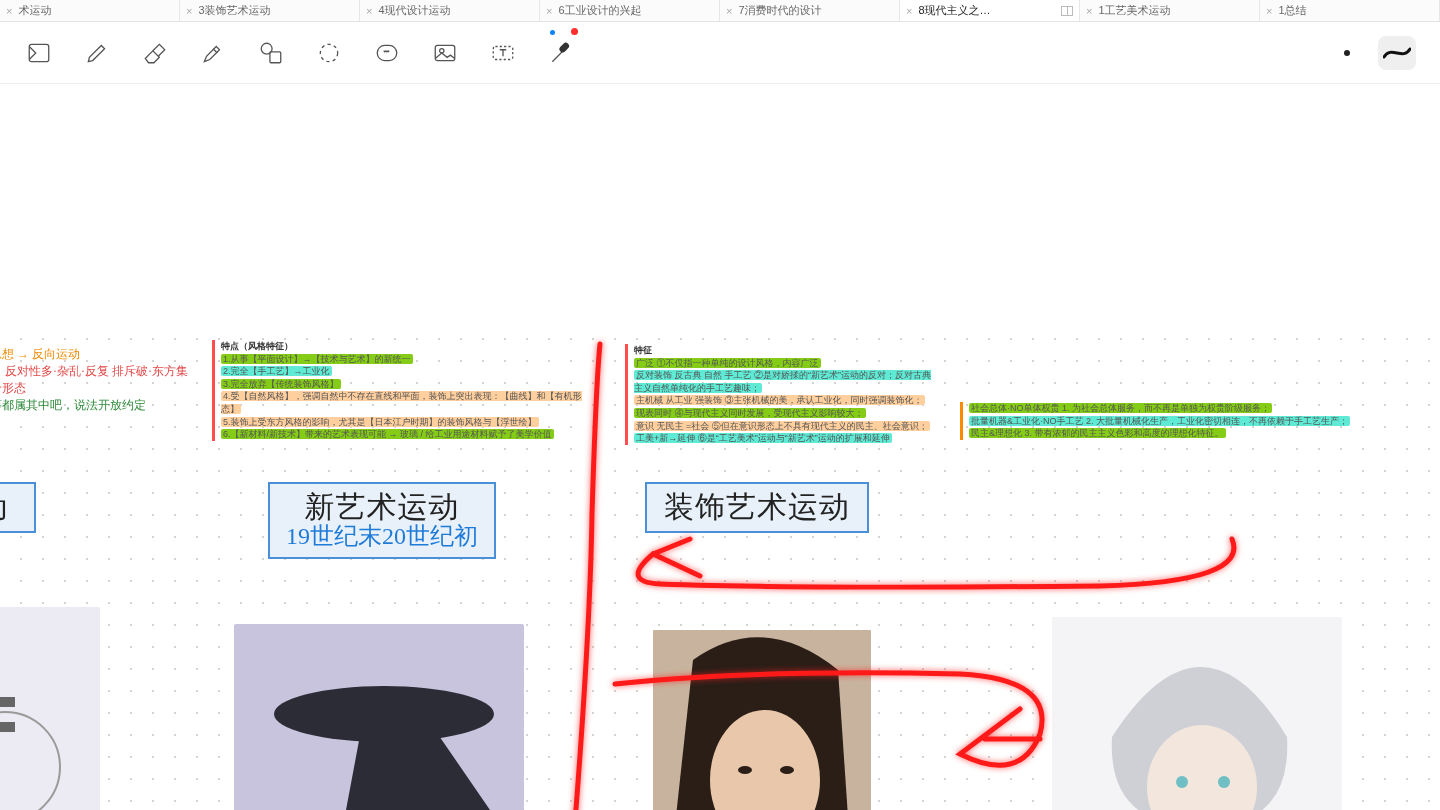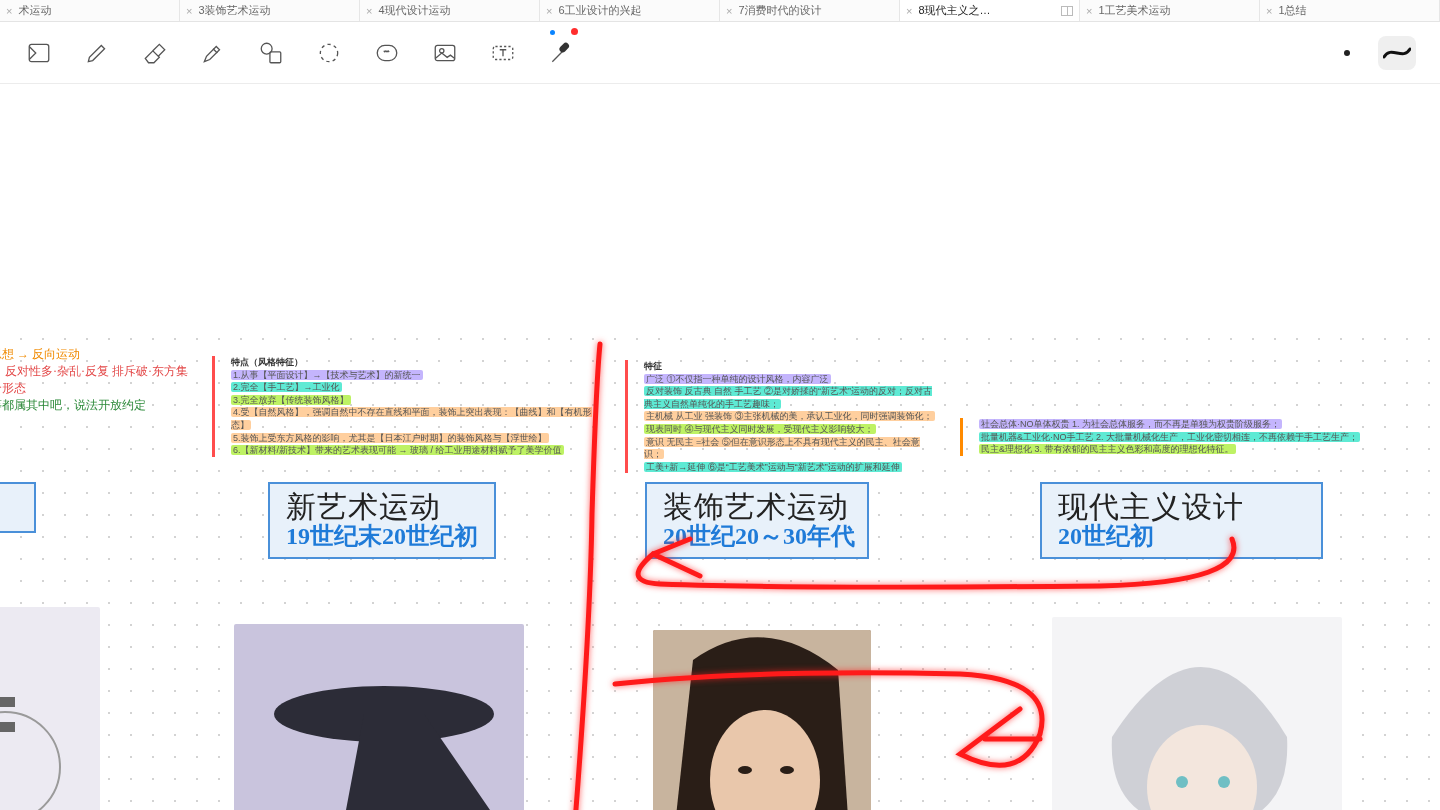--- a/index.html
+++ b/index.html
@@ -89,44 +89,44 @@
     background-position: 4px 4px;
   }
 
   
   .card {
     position:absolute;
     border:2px solid #4a90d9;
     background:#e8f1fa;
     padding:6px 16px 8px 16px;
     font-family: "Kaiti SC","STKaiti",serif;
-    text-align:left;
+    text-align:center;
     line-height:1.1;
     min-width:210px;
   }
   .card .title { color:#222; font-size:30px; letter-spacing:1px; white-space:nowrap; }
-  .card .sub   { color:#1f7bd8; font-size:24px; white-space:nowrap;font-weight:bold; }
+  .card .sub   { color:#1f7bd8; font-size:24px; white-space:nowrap; }
 
   .imgph {
     position:absolute;
     background:#bcbcc8;
     border-radius:2px;
     overflow:hidden;
   }
   .imgph svg{width:100%;height:100%;}
 
   
   .scribble {
     position:absolute; font-size:9px; line-height:1.4; color:#555;
-    border-left:3px solid #ff4d4d; padding-left:16px;margin-top:16px;
+    border-left:3px solid #ff4d4d; padding-left:6px;
   }
   .scribble b{color:#333;}
-  .hl-y{background:#c4b5fd;padding:0 2px;border-radius:2px;}
+  .hl-y{background:#84cc16;padding:0 2px;border-radius:2px;}
   .hl-g{background:#5eead4;padding:0 2px;border-radius:2px;}
-  .hl-p{background:#bef264;padding:0 2px;border-radius:2px;}
+  .hl-p{background:#84cc16;padding:0 2px;border-radius:2px;}
   .hl-o{background:#ffcf9e;padding:0 2px;border-radius:2px;}
 
   
   .handnote{
     position:absolute; font-family:"Kaiti SC",serif; font-size:12px;
   }
   .handnote .l1{color:#f08a00;}
   .handnote .l2{color:#e34747;}
 
   
@@ -291,25 +291,20 @@
   <div class="card" style="top:398px;left:-50px;width:86px;min-width:0;">
     <div class="title">动</div>
     <div class="sub"></div>
   </div>
   <div class="card" style="top:398px;left:268px;">
     <div class="title">新艺术运动</div>
     <div class="sub">19世纪末20世纪初</div>
   </div>
   <div class="card" style="top:398px;left:645px;width:224px;">
     <div class="title">装饰艺术运动</div>
-    <div class="sub">20世纪20～30年代</div>
-  </div>
-  <div class="card" style="top:398px;left:1040px;width:283px;">
-    <div class="title">现代主义设计</div>
-    <div class="sub">20世纪初</div>
   </div>
 
   <div class="imgph" style="top:523px;left:-55px;width:155px;height:300px;background:#eceaf2;">
     <svg viewBox="0 0 155 300">
         <circle cx="60" cy="160" r="55" fill="none" stroke="#9a9a9a" stroke-width="2"></circle>
         <rect x="20" y="90" width="50" height="10" fill="#666"></rect>
         <rect x="20" y="115" width="50" height="10" fill="#666"></rect>
       </svg>
   </div>
   <div class="imgph" style="top:540px;left:234px;width:290px;height:300px;background:#c9c4dd;">

